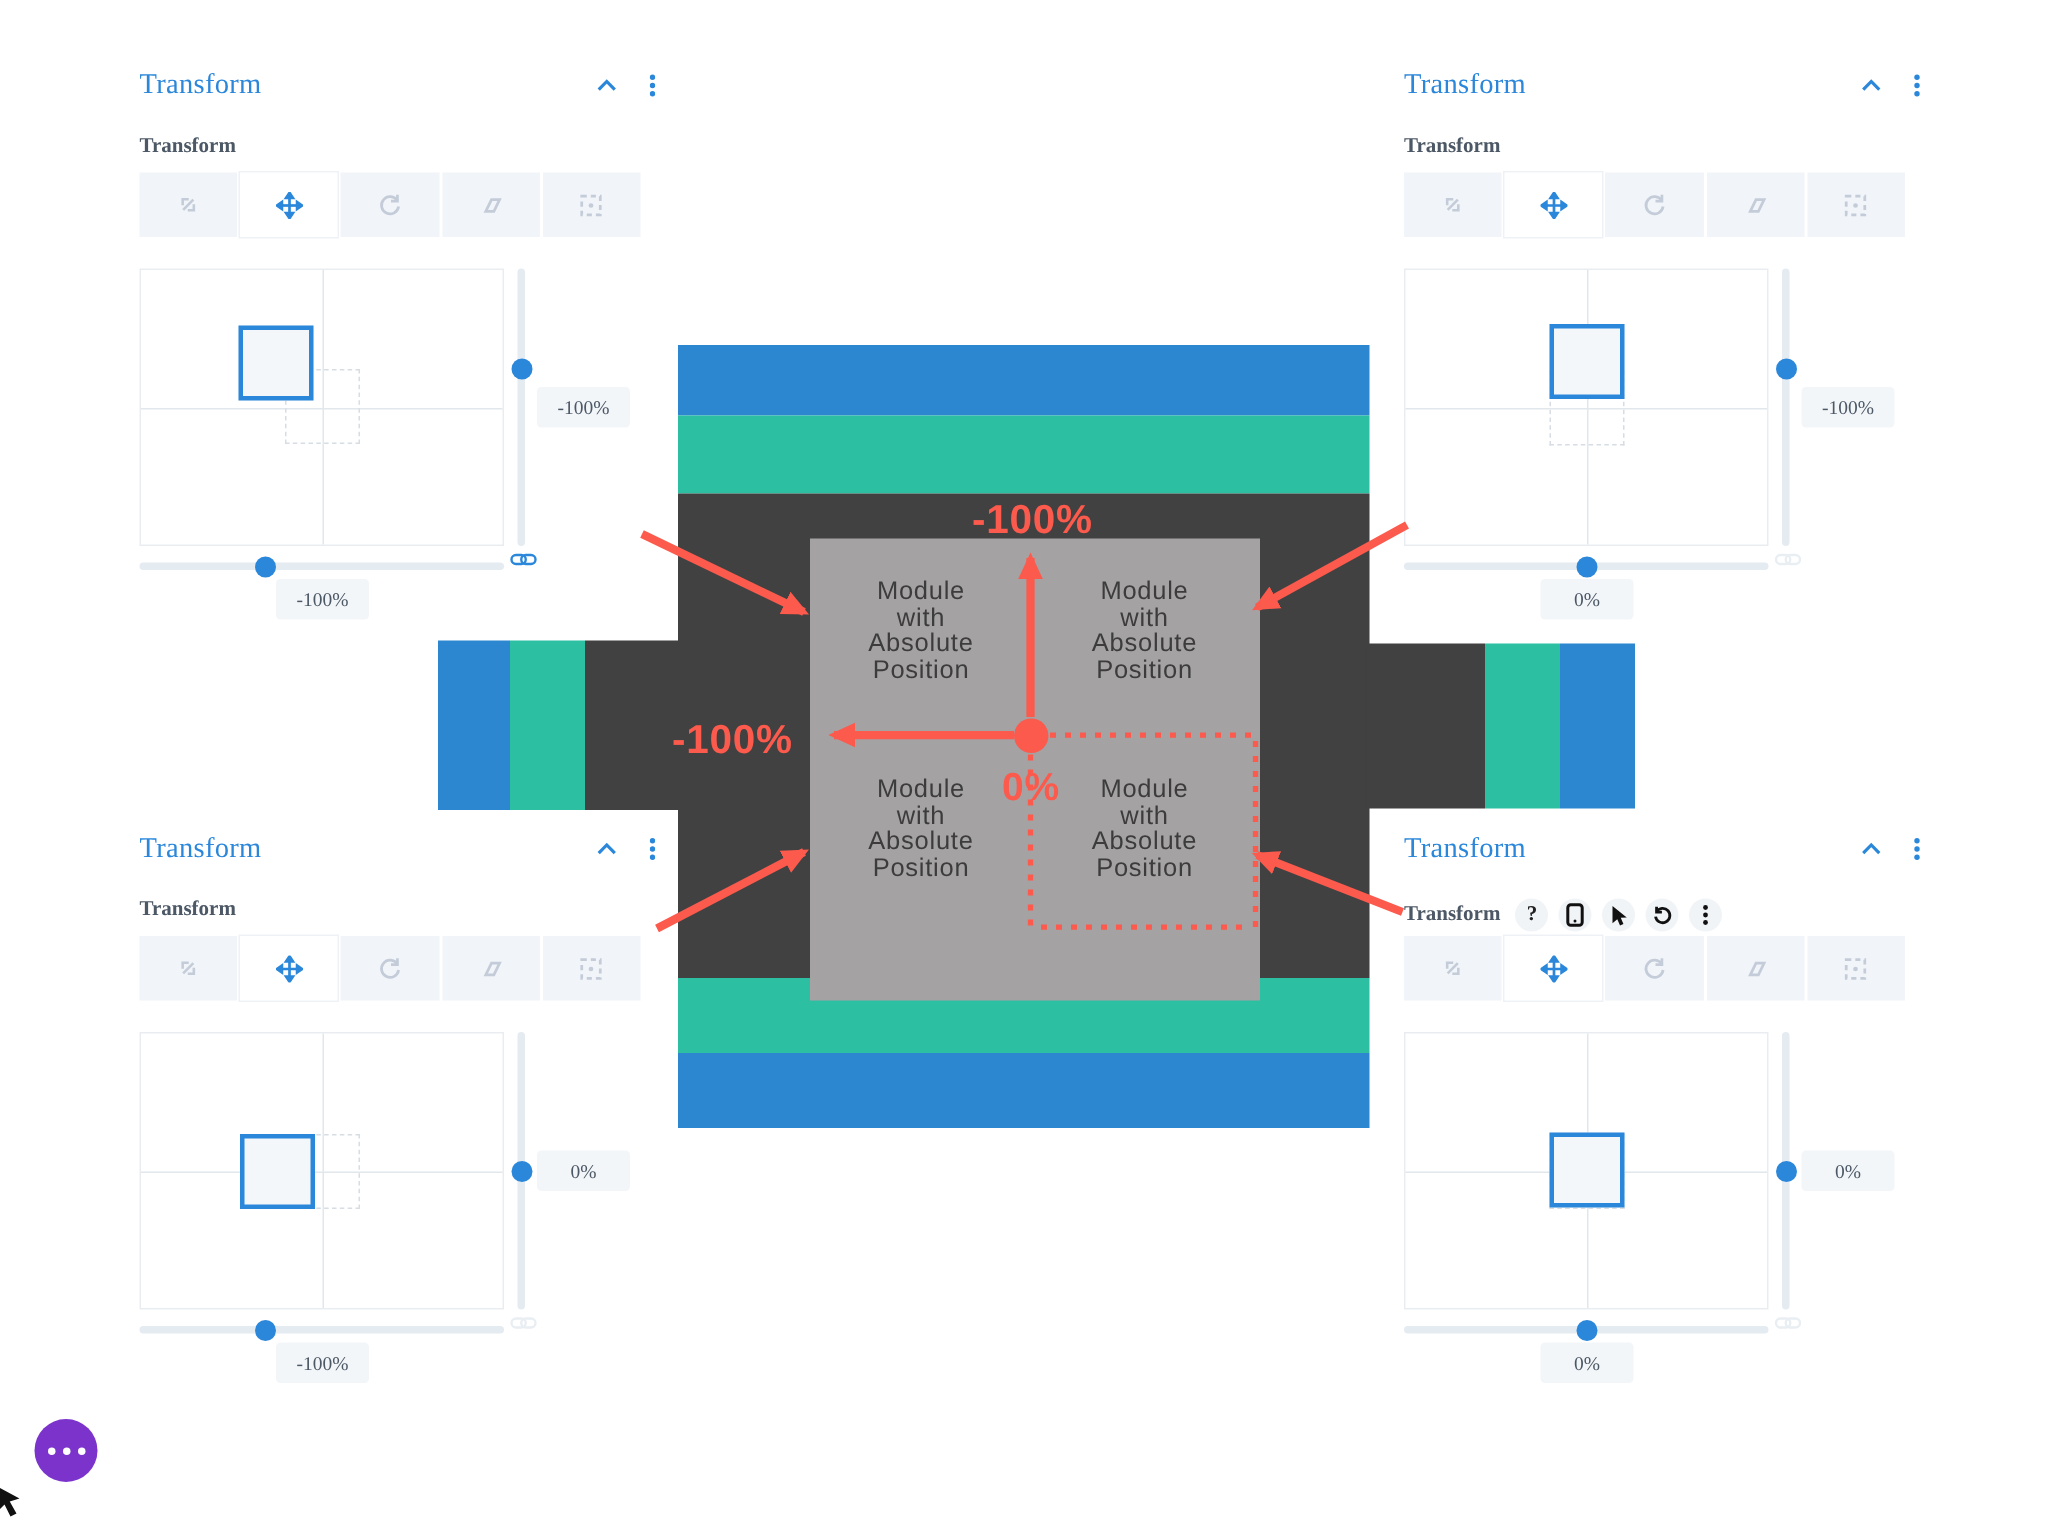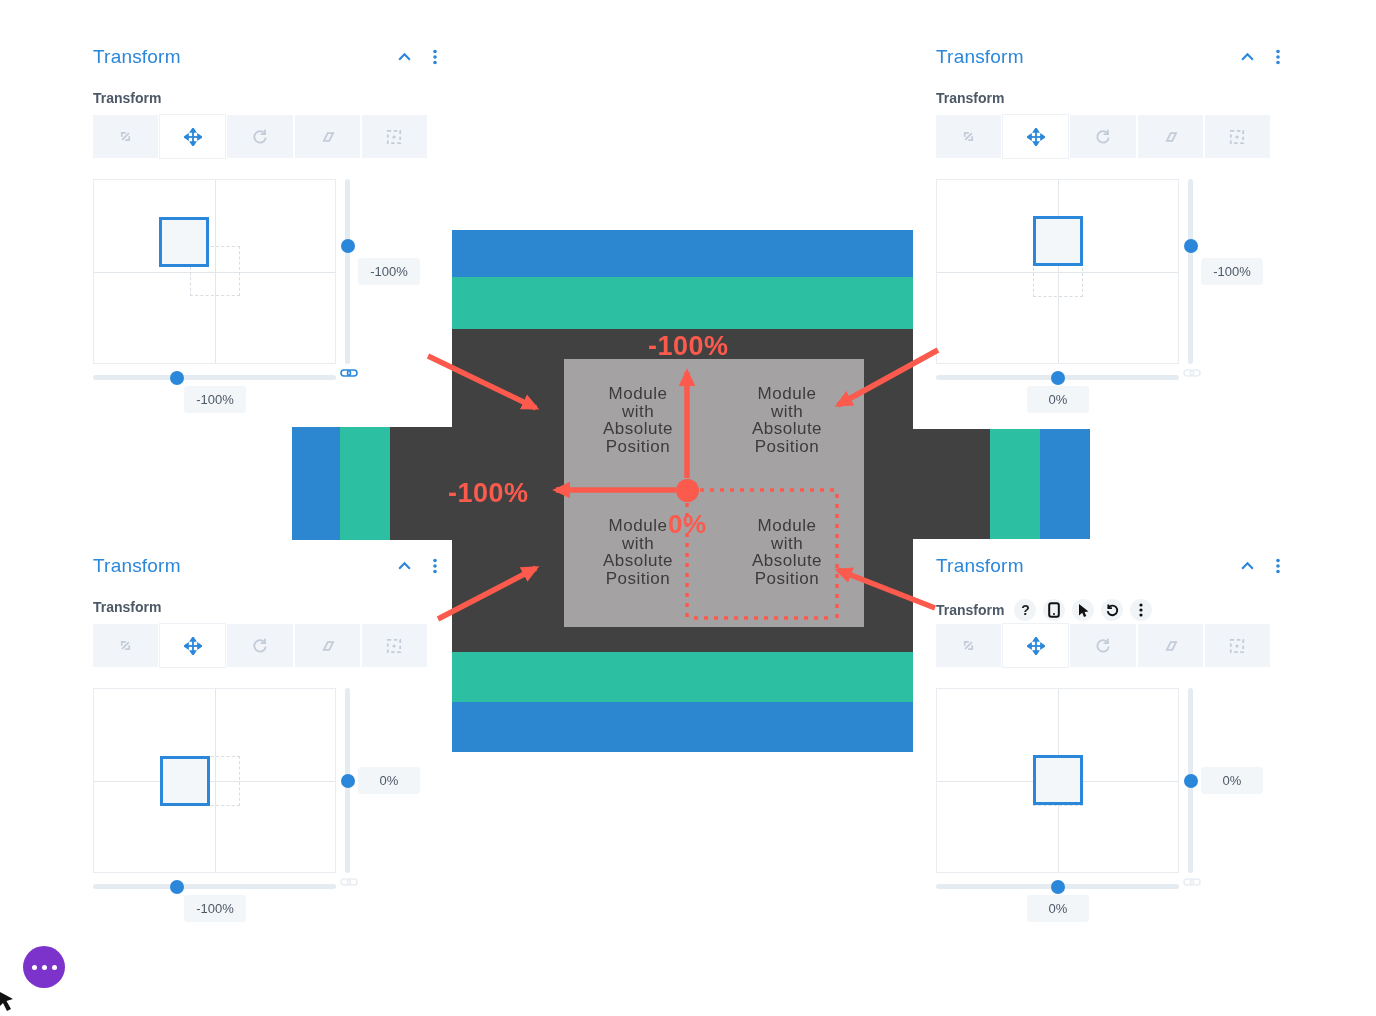--- a/index.html
+++ b/index.html
@@ -1,20 +1,20 @@
 <!DOCTYPE html>
 <html><head>
 <meta charset="utf-8">
 <style>
   * { margin:0; padding:0; box-sizing:border-box; }
   html,body { width:1376px; height:1016px; background:#ffffff; font-family:"Liberation Sans",sans-serif; overflow:hidden; }
   #canvas { position:relative; width:1376px; height:1016px; background:#fff; }
 
   
-  .panel { position:absolute; width:352px; height:378px; z-index:2; }
+  .panel { position:absolute; width:352px; height:378px; z-index:2;font-family:Liberation Serif, serif; }
   .panel-header { position:absolute; left:0; top:0; width:350px; display:flex; align-items:center; justify-content:space-between; }
   .panel-title { color:#2b87da; font-size:19px; letter-spacing:.2px; }
   .header-icons { display:flex; align-items:center; gap:15px; }
   .hicon { width:16px; height:16px; display:flex; align-items:center; justify-content:center; cursor:pointer; }
   .field-row { position:absolute; left:0; top:44px; display:flex; align-items:center; gap:10px; }
   .field-label { font-size:14px; font-weight:bold; color:#4c5866; }
   .hover-icons { display:flex; gap:7px; }
   .hover-icon { width:22px; height:22px; border-radius:50%; background:#f1f4f7; display:flex; align-items:center; justify-content:center; color:#222; font-weight:bold; font-size:14px; }
 
   .toolbar { position:absolute; left:0; top:69px; width:334px; height:43px; display:flex; gap:2px; }
@@ -54,21 +54,21 @@
   #panel-tr { left:936px; top:46px; }
   #panel-bl { left:93px;  top:555px; }
   #panel-br { left:936px; top:555px; }
 
   
   .diagram { position:absolute; inset:0; z-index:1; }
   .dg { position:absolute; }
   .bar-blue { background:#2d87d0; }
   .bar-teal { background:#2cbfa2; }
   .bar-dark { background:#414141; }
-  .module-area { left:540px; top:359px; width:300px; height:268px; background:#a5a2a3;margin-left:24px; }
+  .module-area { left:540px; top:359px; width:300px; height:308px; background:#a5a2a3; }
   .module-text { position:absolute; width:150px; text-align:center; color:#3c3c3c; font-size:17px; line-height:17.5px; letter-spacing:.5px; white-space:pre-line; }
 
   .red-label { position:absolute; color:#fb5a4d; font-weight:bold; z-index:4; font-size:27px; letter-spacing:.5px; }
   .overlay-svg { position:absolute; left:0; top:0; z-index:3; pointer-events:none; }
 
   
   .page-settings-button { position:absolute; left:23px; top:946px; width:42px; height:42px; border-radius:50%; background:#7b33cb; display:flex; align-items:center; justify-content:center; gap:5px; z-index:6; cursor:pointer; }
   .page-settings-button i { width:5px; height:5px; border-radius:50%; background:#fff; }
   .stray-cursor { position:absolute; left:0; top:988px; z-index:6; }
 </style>

